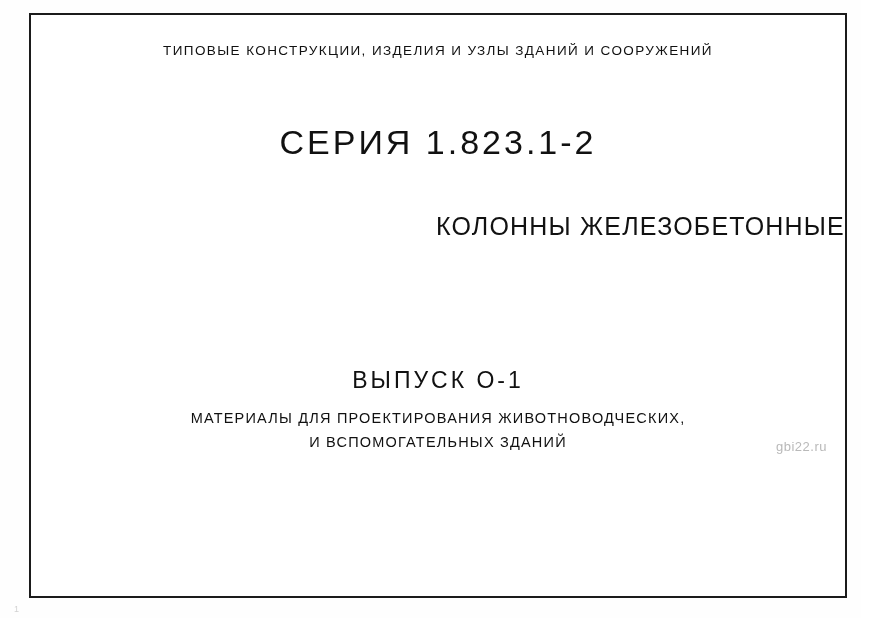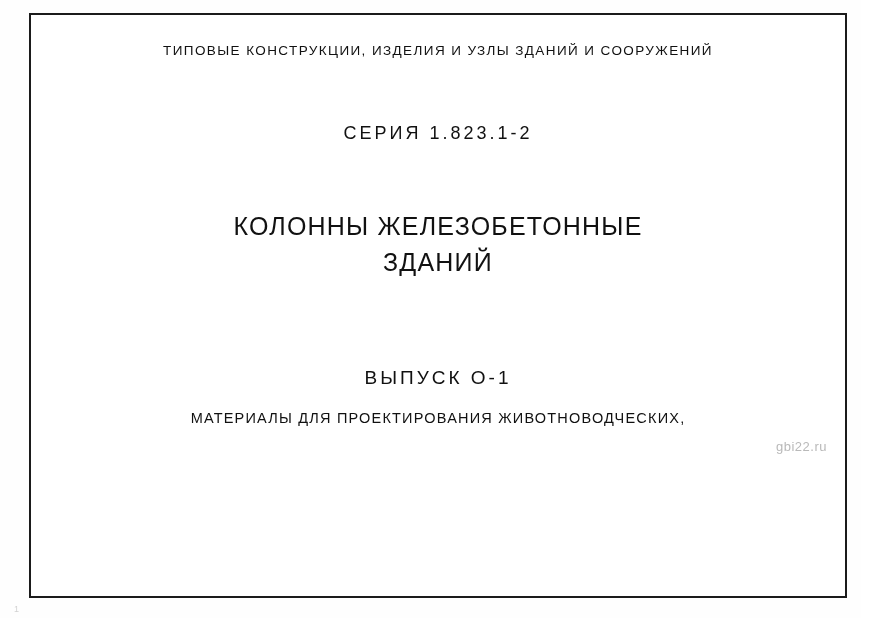--- a/index.html
+++ b/index.html
@@ -62,45 +62,45 @@
     letter-spacing: 1.4px;
     font-weight: 500;
   }
 
   
   .series-line {
     position: absolute;
     left: 0;
     right: 0;
     top: 108px;
-    font-size: 18px;
+    font-size: 34px;
     letter-spacing: 3px;
     font-weight: 400;
   }
 
   
   .title-block {
     position: absolute;
     left: 0;
     right: 0;
     top: 193px;
     font-size: 25px;
     letter-spacing: 2.4px;
     line-height: 36px;
     font-weight: 400;
   }
-  .title-block .line { display: block; }
+  .title-block .line { display: block; text-align: right; }
 
   
   .issue-line {
     position: absolute;
     left: 0;
     right: 0;
     top: 352px;
-    font-size: 19px;
+    font-size: 23px;
     letter-spacing: 3px;
   }
 
   
   .subtitle-block {
     position: absolute;
     left: 0;
     right: 0;
     top: 391px;
     font-size: 14.5px;
@@ -136,27 +136,27 @@
 
   <div class="frame">
     <div class="content">
 
       <div class="header-line line">ТИПОВЫЕ КОНСТРУКЦИИ, ИЗДЕЛИЯ И УЗЛЫ ЗДАНИЙ И СООРУЖЕНИЙ</div>
 
       <div class="series-line line">СЕРИЯ 1.823.1-2</div>
 
       <div class="title-block">
         <span class="line">КОЛОННЫ ЖЕЛЕЗОБЕТОННЫЕ</span>
-        <span class="line">ЗДАНИЙ</span>
       </div>
 
       <div class="issue-line line">ВЫПУСК О-1</div>
 
       <div class="subtitle-block">
         <span class="line">МАТЕРИАЛЫ ДЛЯ ПРОЕКТИРОВАНИЯ ЖИВОТНОВОДЧЕСКИХ,</span>
+        <span class="line">И ВСПОМОГАТЕЛЬНЫХ ЗДАНИЙ</span>
       </div>
 
       <div class="watermark">gbi22.ru</div>
 
     </div>
   </div>
 
   <div class="corner-mark">1</div>
 
 </div>

